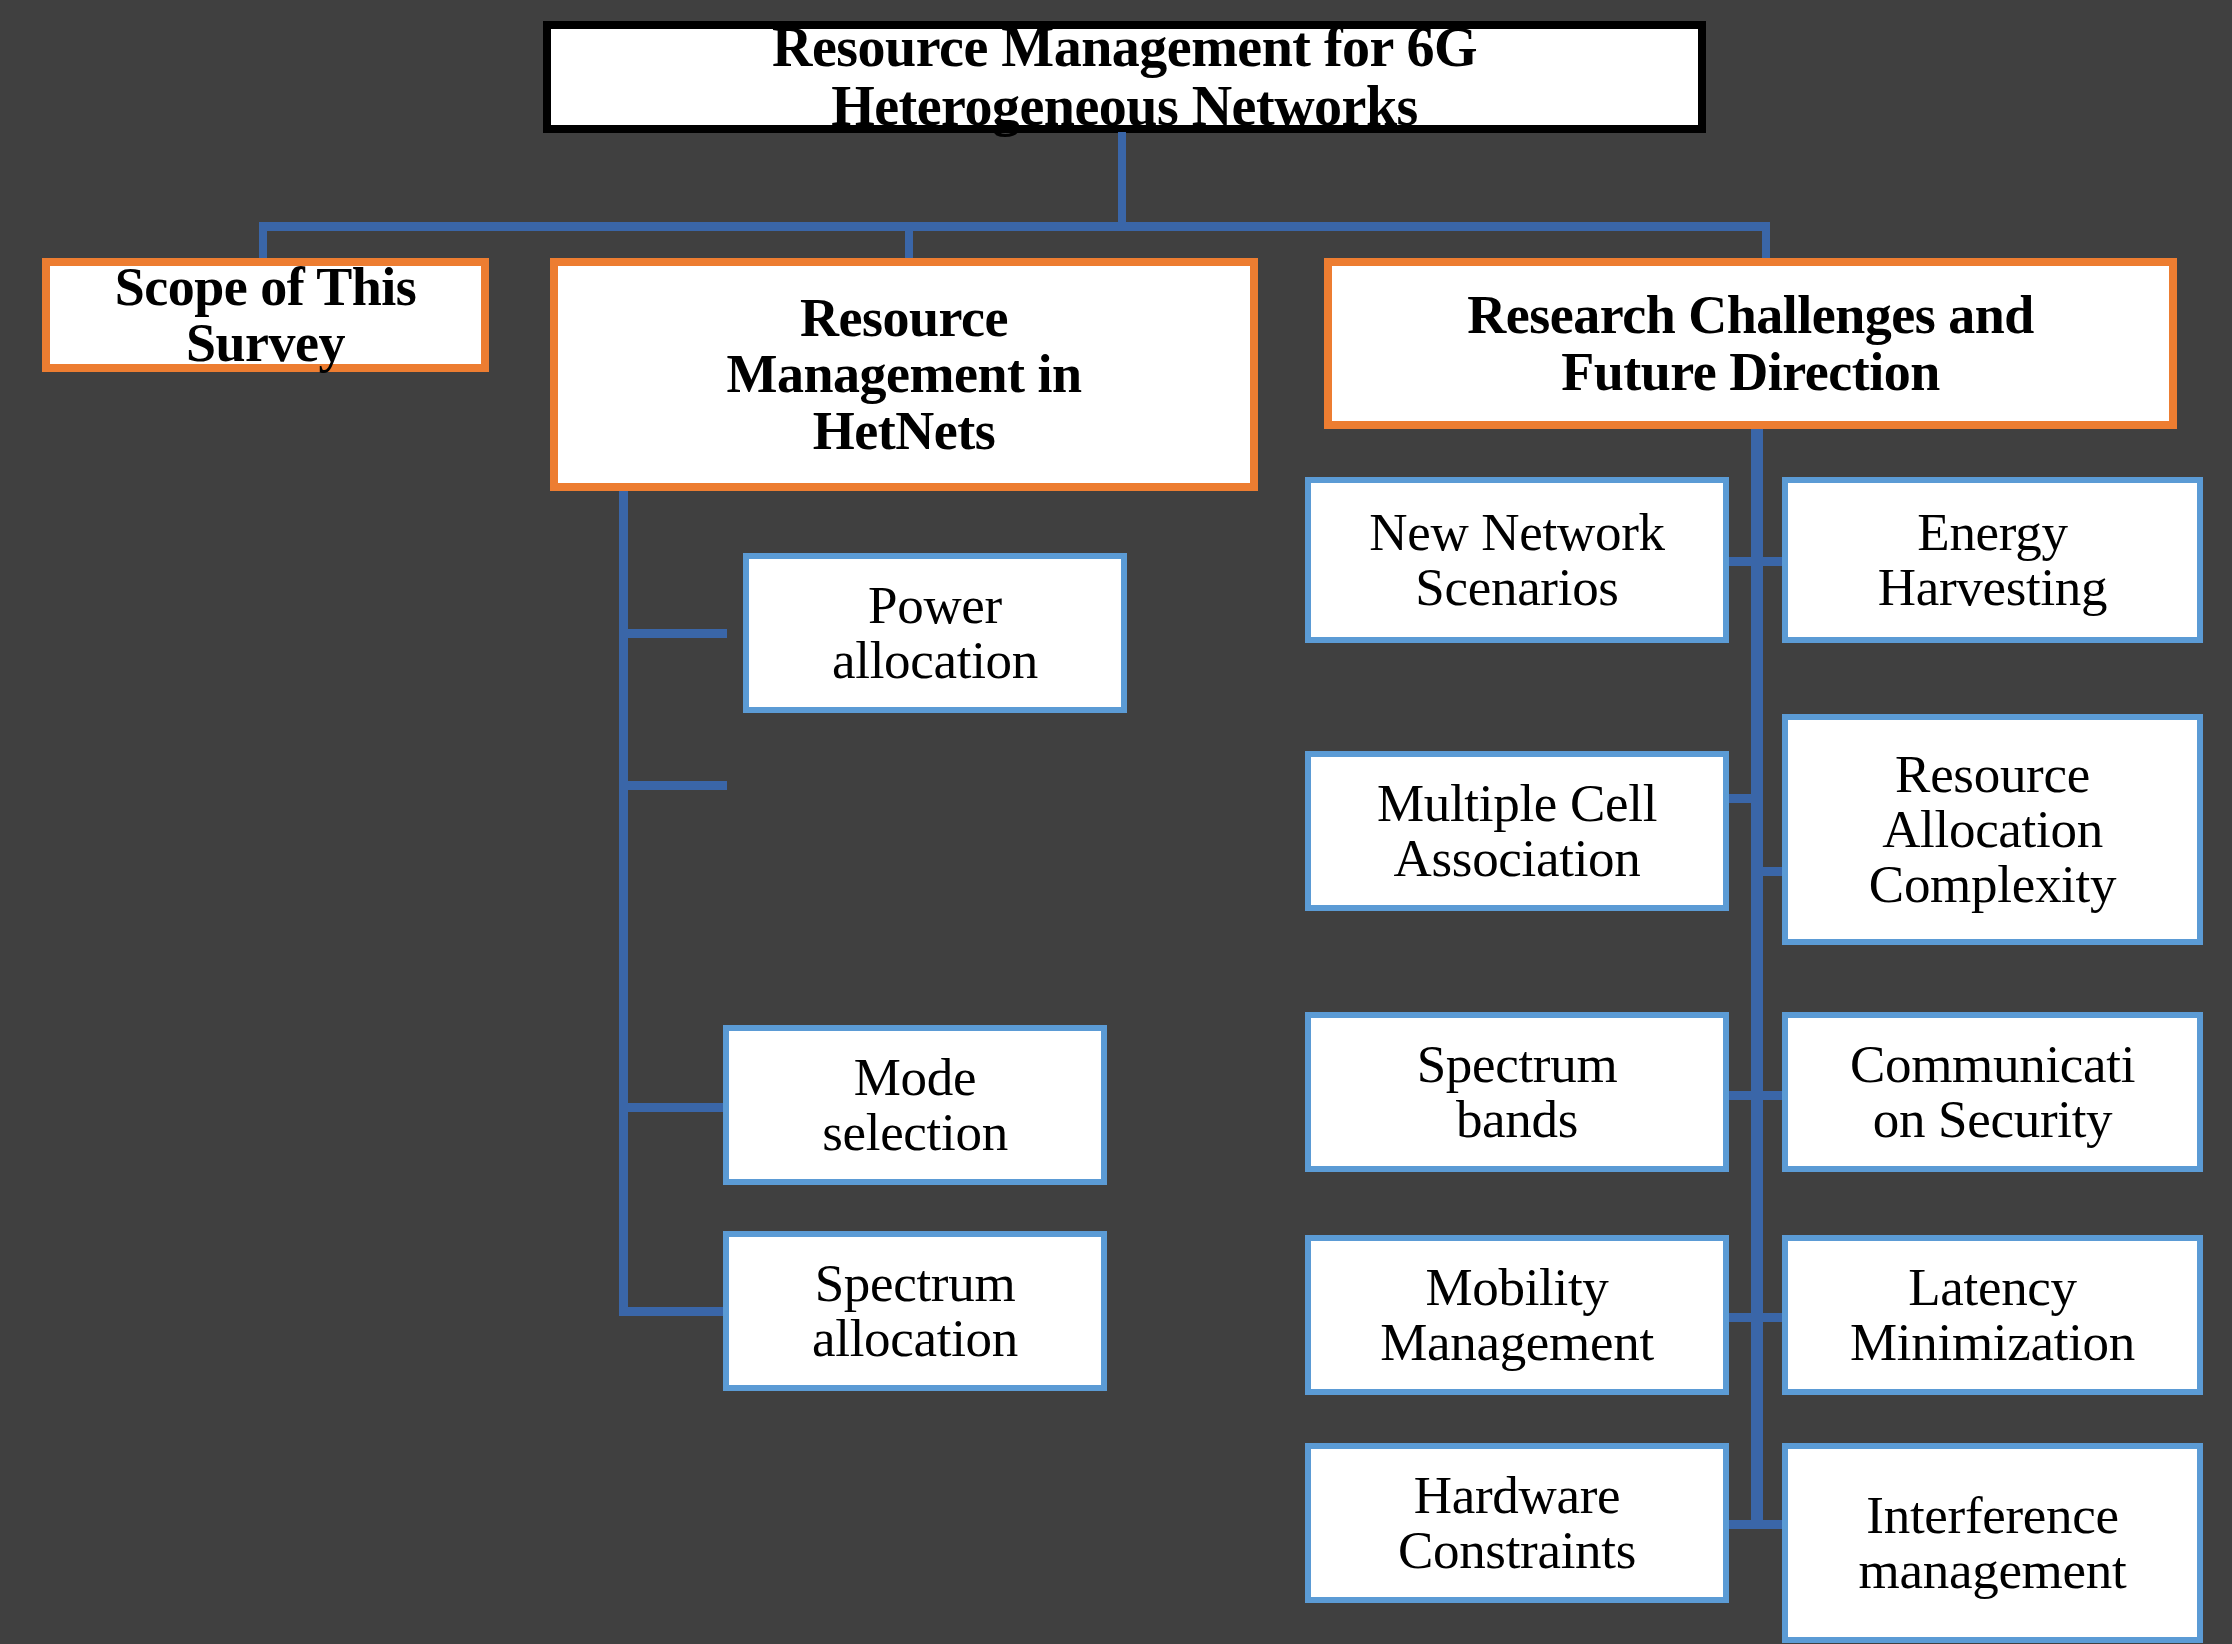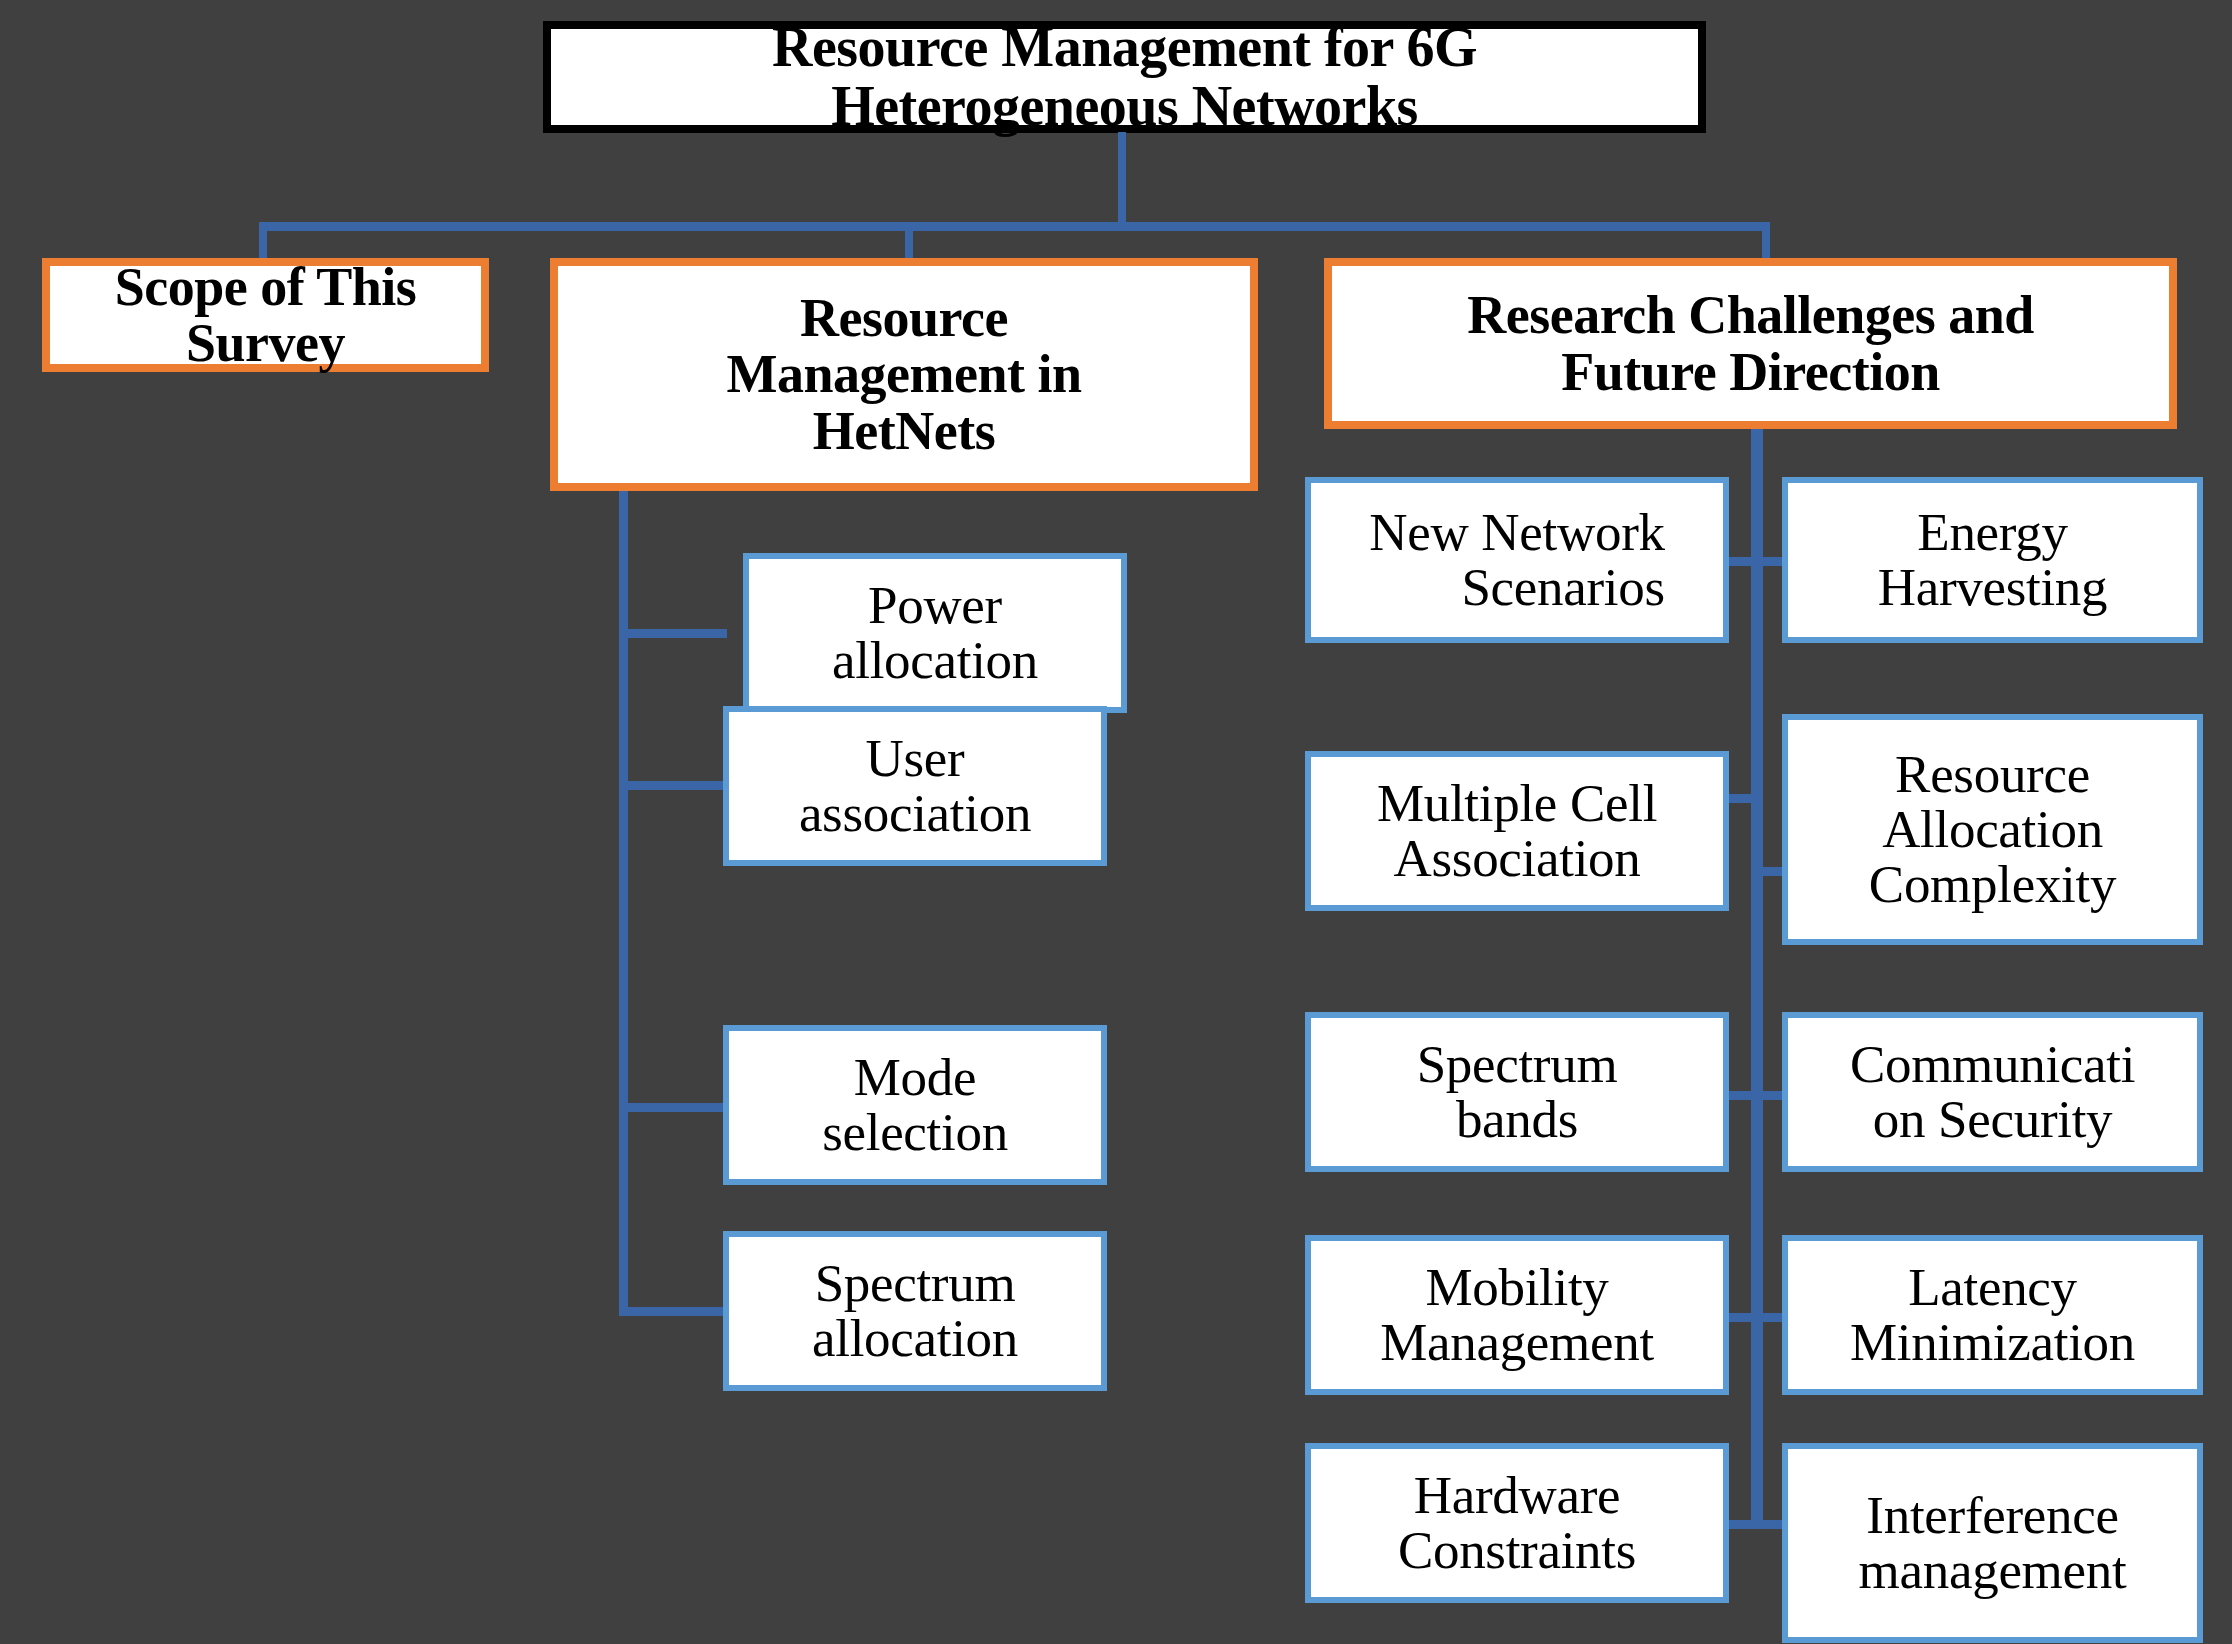--- a/index.html
+++ b/index.html
@@ -91,22 +91,20 @@
   <div class="edge edge-v" style="left:619px; top:491px; width:9.3px; height:825px;"></div>
 
   <div class="edge edge-h" style="left:619px; top:629px; width:108px; height:9.3px;"></div>
   <div class="edge edge-h" style="left:619px; top:781px; width:108px; height:9.3px;"></div>
   <div class="edge edge-h" style="left:619px; top:1103px; width:108px; height:9.3px;"></div>
   <div class="edge edge-h" style="left:619px; top:1307px; width:108px; height:9.3px;"></div>
 
   <div class="node node-leaf" style="left:723px; top:553px; width:384px; height:160px;margin-left:20px;">Power
 allocation</div>
 
-  <div class="node node-leaf" style="left:723px; top:706px; width:384px; height:160px;">User
-association</div>
 
   <div class="node node-leaf" style="left:723px; top:1025px; width:384px; height:160px;">Mode
 selection</div>
 
   <div class="node node-leaf" style="left:723px; top:1231px; width:384px; height:160px;">Spectrum
 allocation</div>
 
   <div class="edge edge-v" style="left:1751px; top:429px; width:12px; height:1100px;"></div>
 
   <div class="edge edge-h" style="left:1727px; top:557px; width:26px; height:9.3px;"></div>
@@ -114,21 +112,21 @@
   <div class="edge edge-h" style="left:1727px; top:1091px; width:26px; height:9.3px;"></div>
   <div class="edge edge-h" style="left:1727px; top:1313px; width:26px; height:9.3px;"></div>
   <div class="edge edge-h" style="left:1727px; top:1520px; width:26px; height:9.3px;"></div>
 
   <div class="edge edge-h" style="left:1760px; top:557px; width:26px; height:9.3px;"></div>
   <div class="edge edge-h" style="left:1760px; top:867px; width:26px; height:9.3px;"></div>
   <div class="edge edge-h" style="left:1760px; top:1091px; width:26px; height:9.3px;"></div>
   <div class="edge edge-h" style="left:1760px; top:1313px; width:26px; height:9.3px;"></div>
   <div class="edge edge-h" style="left:1760px; top:1520px; width:26px; height:9.3px;"></div>
 
-  <div class="node node-leaf" style="left:1305px; top:477px; width:424px; height:166px;text-align:right;">New Network
+  <div class="node node-leaf" style="left:1305px; top:477px; width:424px; height:166px;">New Network
 Scenarios</div>
 
   <div class="node node-leaf" style="left:1305px; top:716px; width:424px; height:160px;margin-top:35px;">Multiple Cell
 Association</div>
 
   <div class="node node-leaf" style="left:1305px; top:1012px; width:424px; height:160px;">Spectrum
 bands</div>
 
   <div class="node node-leaf" style="left:1305px; top:1235px; width:424px; height:160px;">Mobility
 Management</div>

